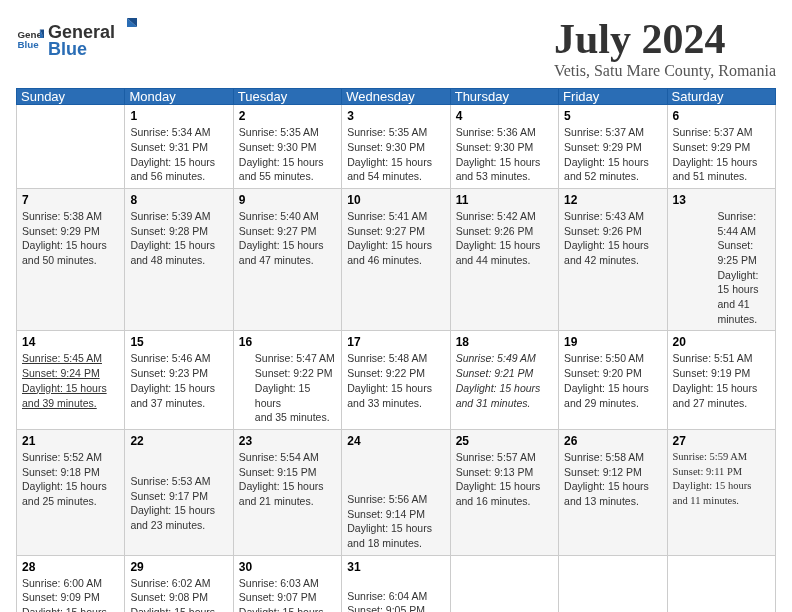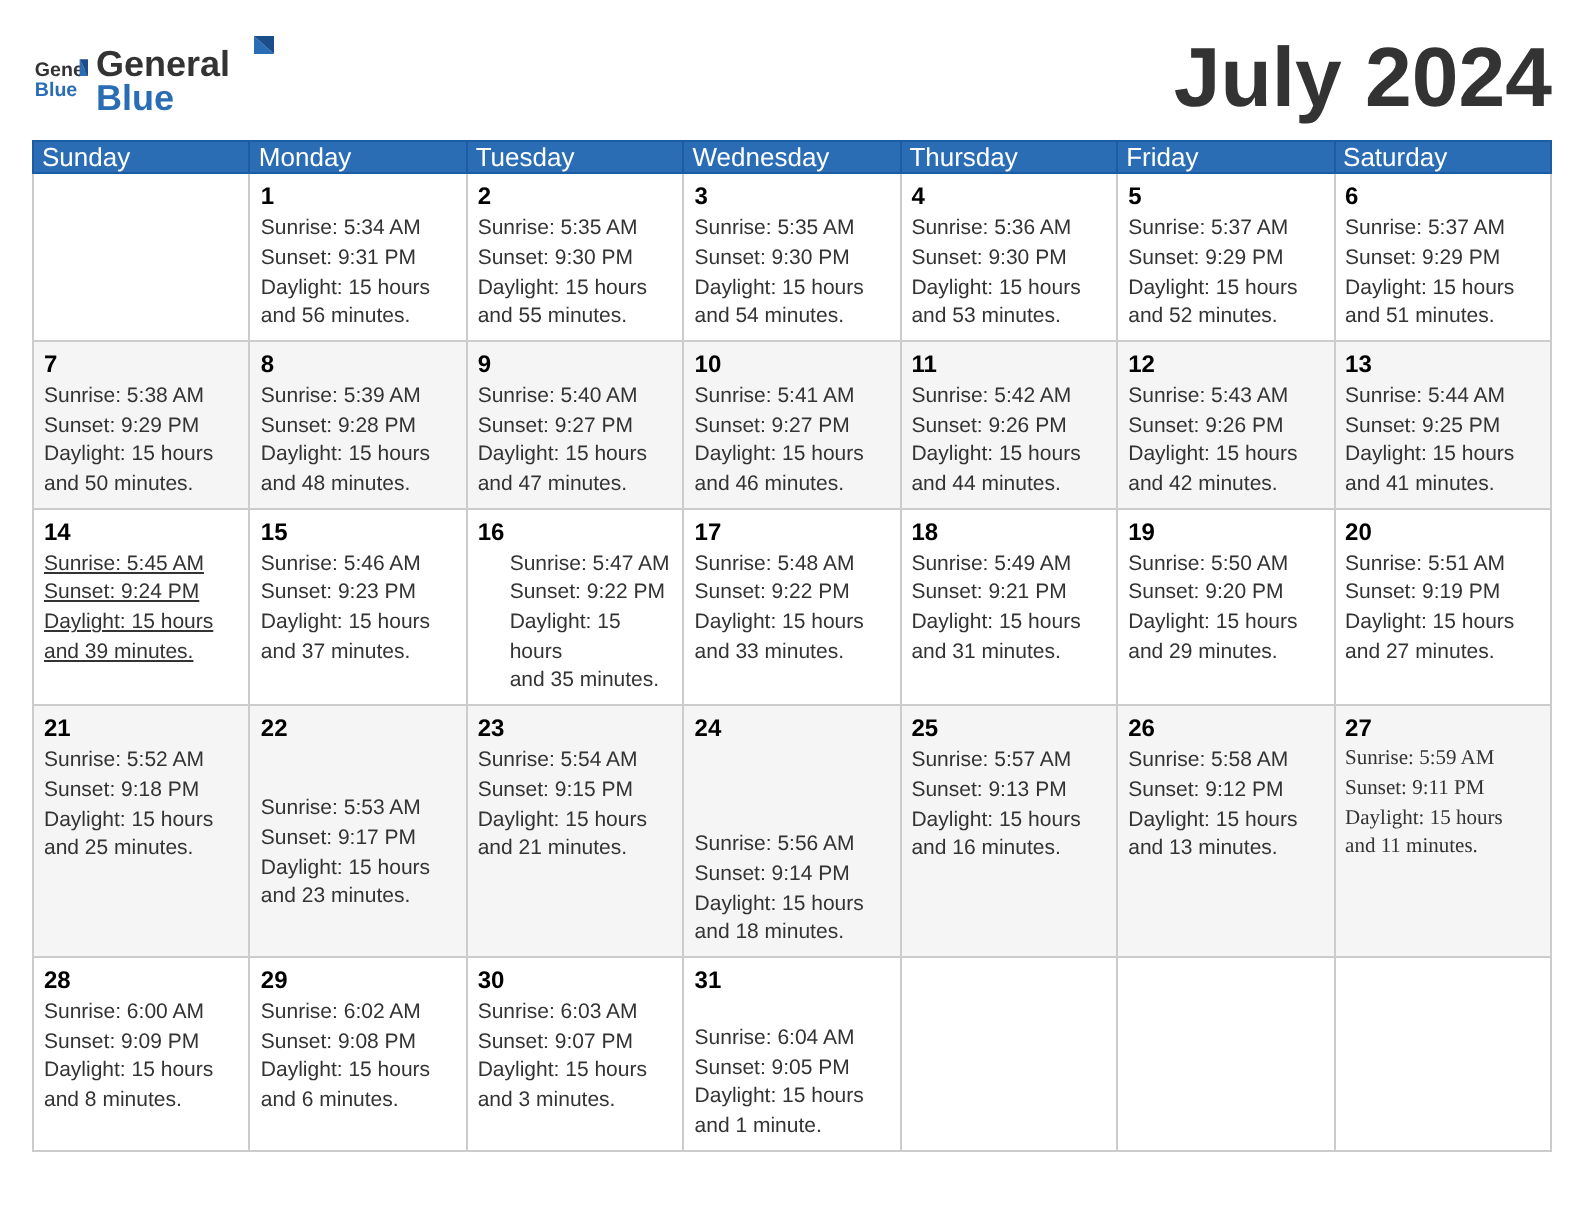--- a/index.html
+++ b/index.html
@@ -18,21 +18,21 @@
     }
     .logo {
       display: flex;
       align-items: center;
       gap: 4px;
     }
     .logo-icon {
       width: 28px;
       height: 28px;
     }
-    .title-area { text-align: left; }
+    .title-area { text-align: left; font-family: Liberation Serif, serif; }
     .month-title { font-size: 42px; font-weight: bold; color: #333; line-height: 1.1; }
     .location-title { font-size: 16px; color: #555; }
     .calendar-table {
       width: 100%;
       border-collapse: collapse;
       font-size: 11px;
     }
     .calendar-table thead tr th {
       background-color: #2a6db5;
       color: #fff;
@@ -83,20 +83,21 @@
         <svg width="22" height="22" viewBox="0 0 22 22" style="margin: 0 1px;">
           <polygon points="11,2 21,11 11,11" fill="#2a6db5"></polygon>
           <polygon points="11,2 21,2 21,11" fill="#1a4d8a"></polygon>
         </svg>
       </div>
       <div style="font-size:18px; font-weight:bold; color:#2a6db5; margin-top:-4px;">Blue</div>
     </div>
   </div>
   <div class="title-area">
     <div class="month-title">July 2024</div>
+    <div class="location-title">Vetis, Satu Mare County, Romania</div>
   </div>
 </div>
 
 <table class="calendar-table">
   <thead>
     <tr>
     <th>Sunday</th>
         <th>Monday</th>
         <th>Tuesday</th>
         <th>Wednesday</th>
@@ -189,21 +190,21 @@
         </td>
         <td>
           <span class="day-number">12</span>
           <div class="day-info" style="white-space: pre-line;">Sunrise: 5:43 AM
 Sunset: 9:26 PM
 Daylight: 15 hours
 and 42 minutes.</div>
         </td>
         <td>
           <span class="day-number">13</span>
-          <div class="day-info" style="white-space: pre-line;">Sunrise: 5:44 AM
+          <div class="day-info" style="white-space: pre-line; margin-left: 45px;">Sunrise: 5:44 AM
 Sunset: 9:25 PM
 Daylight: 15 hours
 and 41 minutes.</div>
         </td>
       </tr>
       <tr>
         <td>
           <span class="day-number">14</span>
           <div class="day-info" style="white-space: pre-line; text-decoration: underline;">Sunrise: 5:45 AM
 Sunset: 9:24 PM
@@ -226,21 +227,21 @@
         </td>
         <td>
           <span class="day-number">17</span>
           <div class="day-info" style="white-space: pre-line;">Sunrise: 5:48 AM
 Sunset: 9:22 PM
 Daylight: 15 hours
 and 33 minutes.</div>
         </td>
         <td>
           <span class="day-number">18</span>
-          <div class="day-info" style="white-space: pre-line;">Sunrise: 5:49 AM
+          <div class="day-info" style="white-space: pre-line; font-style: italic;">Sunrise: 5:49 AM
 Sunset: 9:21 PM
 Daylight: 15 hours
 and 31 minutes.</div>
         </td>
         <td>
           <span class="day-number">19</span>
           <div class="day-info" style="white-space: pre-line;">Sunrise: 5:50 AM
 Sunset: 9:20 PM
 Daylight: 15 hours
 and 29 minutes.</div>

